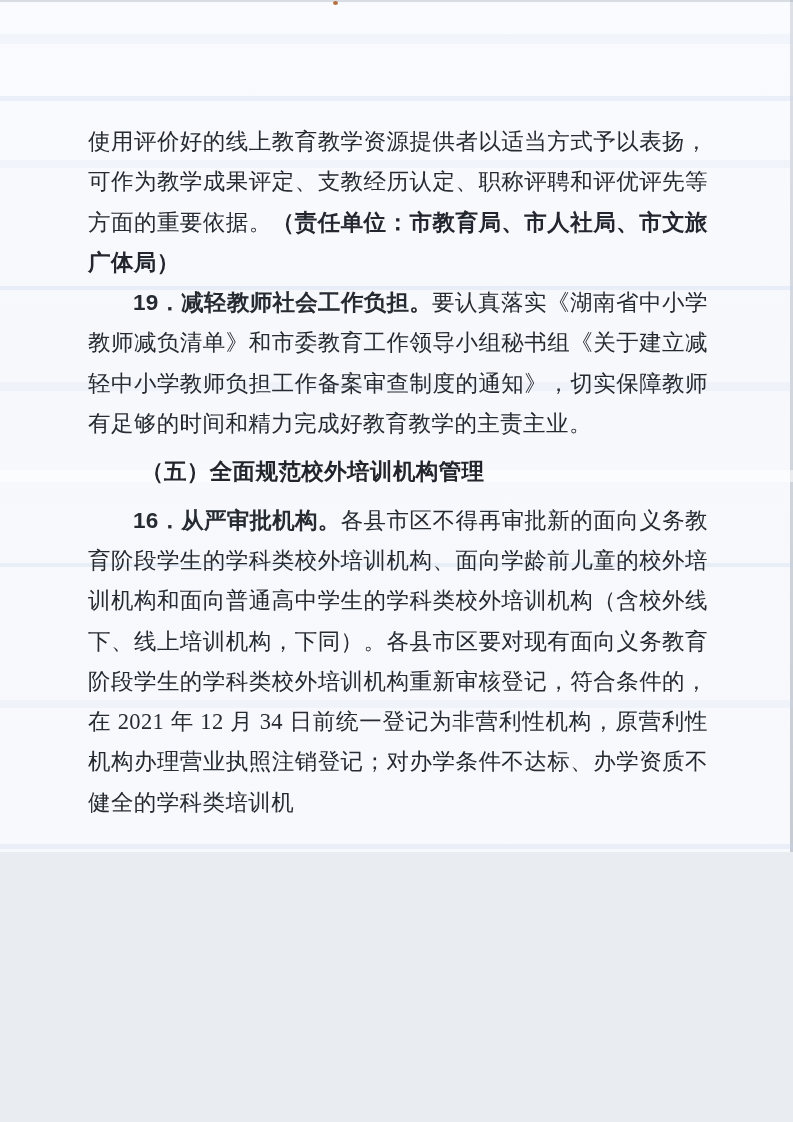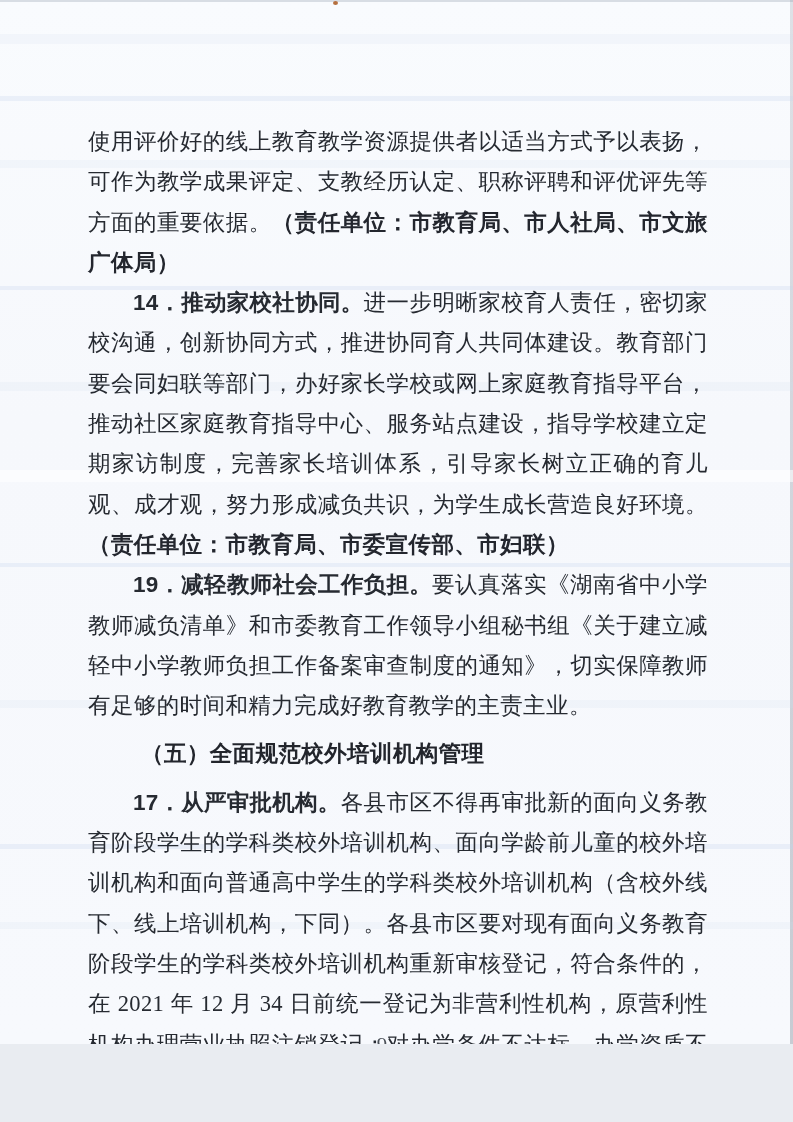--- a/index.html
+++ b/index.html
@@ -3,21 +3,21 @@
 <meta charset="utf-8">
 <style>
   html, body {
     margin: 0;
     padding: 0;
     background: #e9ecf1;
   }
   .page {
     position: relative;
     width: 793px;
-    height: 1044px;
+    height: 852px;
     margin: 0 auto;
     background: linear-gradient(180deg, #f9fbfe 0%, #f6f8fc 40%, #f7f9fd 100%);
     overflow: hidden;
     font-family: "Liberation Serif", "DejaVu Serif", serif;
     text-decoration: underline;
   }
 
   
   .streak {
     position: absolute;
@@ -117,25 +117,24 @@
   <div class="streak light" style="top: 922px; height: 7px;"></div>
   <div class="streak grayline" style="top: 1048px; height: 2px;"></div>
   <div class="streak pink" style="top: 1112px; height: 2px;"></div>
   <div class="dot-artifact dot-orange"></div>
   <div class="dot-artifact dot-gray"></div>
 
   <div class="doc-body">
 
     <p class="para no-indent"><span>使用评价好的线上教育教学资源提供者以适当方式予以表扬，可作为教学成果评定、支教经历认定、职称评聘和评优评先等方面的重要依据。</span><span class="unit">（责任单位：市教育局、市人社局、市文旅广体局）</span></p>
 
-    <p class="para"><span class="lead">14．推动家校社协同。</span><span>进一步明晰家校育人责任，密切家校沟通，创新协同方式，推进协同育人共同体建设。教育部门要会同妇联等部门，办好家长学校或网上家庭教育指导平台，推动社区家庭教育指导中心、服务站点建设，指导学校建立定期家访制度，完善家长培训体系，引导家长树立正确的育儿观、成才观，努力形成减负共识，为学生成长营造良好环境。</span><span class="unit">（责任单位：市教育局、市委宣传部、市妇联）</span></p>
 
     <p class="para"><span class="lead">19．减轻教师社会工作负担。</span><span>要认真落实《湖南省中小学教师减负清单》和市委教育工作领导小组秘书组《关于建立减轻中小学教师负担工作备案审查制度的通知》，切实保障教师有足够的时间和精力完成好教育教学的主责主业。</span></p>
 
     <p class="section-heading">（五）全面规范校外培训机构管理</p>
 
-    <p class="para"><span class="lead">17．从严审批机构。</span><span>各县市区不得再审批新的面向义务教育阶段学生的学科类校外培训机构、面向学龄前儿童的校外培训机构和面向普通高中学生的学科类校外培训机构（含校外线下、线上培训机构，下同）。各县市区要对现有面向义务教育阶段学生的学科类校外培训机构重新审核登记，符合条件的，在 2021 年 12 月 34 日前统一登记为非营利性机构，原营利性机构办理营业执照注销登记；对办学条件不达标、办学资质不健全的学科类培训机</span></p>
+    <p class="para"><span class="lead">16．从严审批机构。</span><span>各县市区不得再审批新的面向义务教育阶段学生的学科类校外培训机构、面向学龄前儿童的校外培训机构和面向普通高中学生的学科类校外培训机构（含校外线下、线上培训机构，下同）。各县市区要对现有面向义务教育阶段学生的学科类校外培训机构重新审核登记，符合条件的，在 2021 年 12 月 34 日前统一登记为非营利性机构，原营利性机构办理营业执照注销登记；对办学条件不达标、办学资质不健全的学科类培训机</span></p>
 
   </div>
 
   <div class="page-number">— 9 —</div>
 
 </div>
 
 </body></html>

